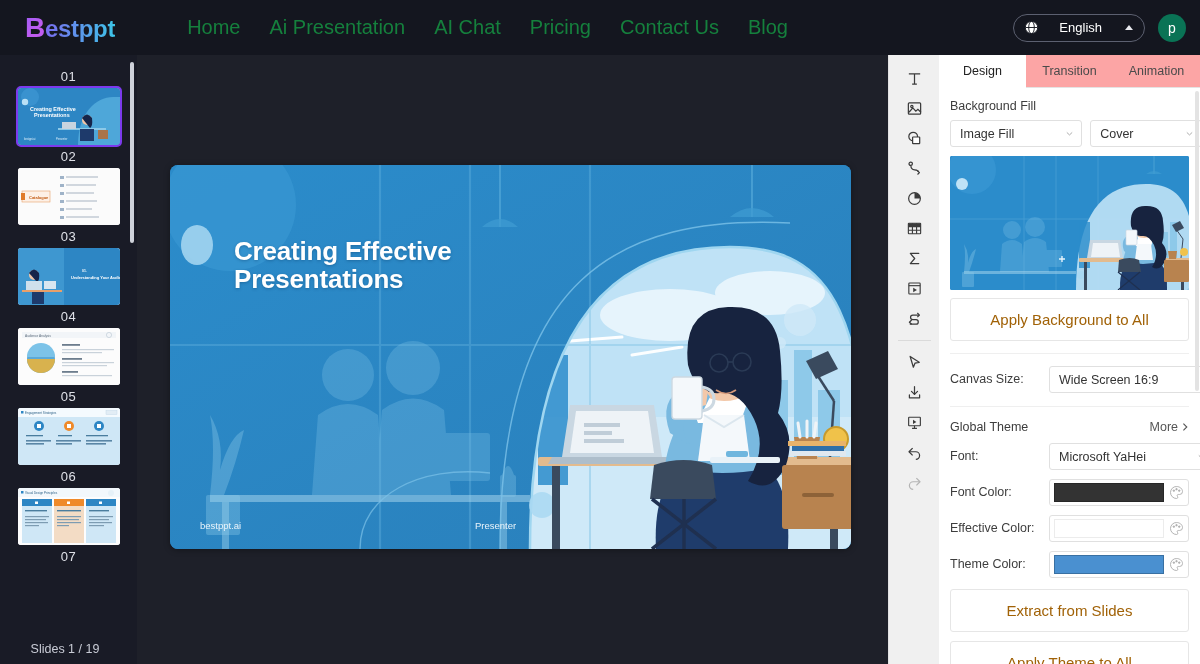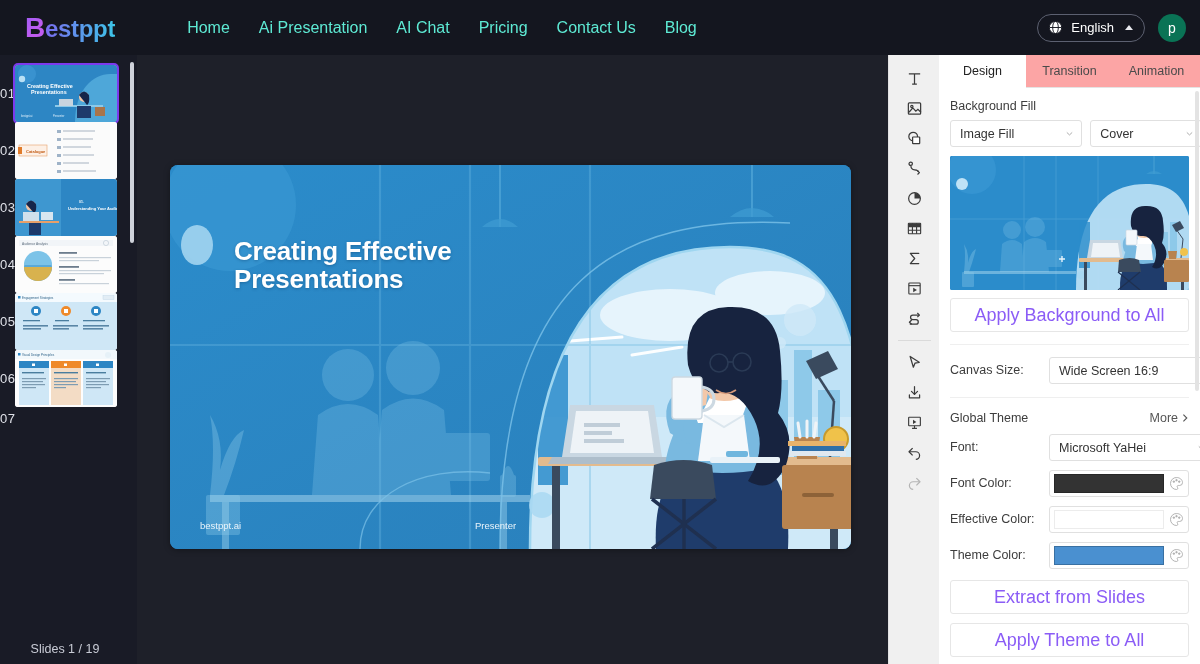--- a/index.html
+++ b/index.html
@@ -31,28 +31,28 @@
     color: transparent; -webkit-text-fill-color: transparent;
     margin-right: 0px;
   }
   .logo .rest {
     background: linear-gradient(90deg,#7a6cf0 0%,#3dc5e8 100%);
     -webkit-background-clip: text; background-clip: text;
     color: transparent; -webkit-text-fill-color: transparent;
   }
   .mainnav { display: flex; align-items: center; margin-left: 72px; gap: 29px; }
   .mainnav a {
-    color: #5eead4; font-size: 16px; text-decoration: none; white-space: nowrap;
+    color: #15803d; font-size: 20px; text-decoration: none; white-space: nowrap;
   }
   .topright {
     position: absolute; right: 14px; top: 0; height: 55px;
     display: flex; align-items: center; gap: 13px;
   }
   .langbtn {
-    display: flex; align-items: center; gap: 8px;
+    display: flex; align-items: center; gap: 20px;
     border: 1px solid #5c6070; border-radius: 18px;
     height: 28px; padding: 0 11px 0 10px;
     color: #fff; font-size: 13px; background: transparent; cursor: pointer;
   }
   .globe { width: 15px; height: 15px; display: block; }
   .caret-up { width: 0; height: 0; border-left: 4.5px solid transparent; border-right: 4.5px solid transparent; border-bottom: 5px solid #e8e9ee; margin-left: 3px; }
   .avatar {
     width: 28px; height: 28px; border-radius: 50%;
     background: #0a7355; color: #fff;
     display: flex; align-items: center; justify-content: center;
@@ -62,21 +62,21 @@
   
   .body { flex: 1; display: flex; min-height: 0; position: relative; }
 
   
   .slidelist {
     width: 137px; flex: 0 0 137px;
     background: #191b26;
     position: relative; overflow: hidden;
     padding-top: 10px;
   }
-  .thumbwrap { display: flex; align-items: center; }
+  .thumbwrap { display: flex; flex-direction: column; align-items: center; }
   .thumbnum {
     color: #dfe1e8; font-size: 13px; text-align: center;
     margin: 4px 0 4px 0; letter-spacing: 0.5px;
   }
   .thumb {
     width: 102px; height: 57px; border-radius: 3px;
     overflow: hidden; position: relative; background: #fff;
   }
   .thumb.sel { outline: 2px solid #7c3aed; outline-offset: 0px; }
   .sl-scrollbar {
@@ -149,23 +149,23 @@
     cursor: pointer; justify-content: space-between; gap: 47px;
   }
   .select .v { white-space: nowrap; overflow: hidden; text-overflow: ellipsis; }
   .chev { width: 9px; height: 9px; flex: 0 0 9px; margin-left: 4px; opacity: .55; }
   .bgpreview {
     margin-top: 9px; width: 100%; height: 134px;
     border-radius: 2px; overflow: hidden; position: relative;
     background: #2484c6; cursor: pointer;
   }
   .flatbtn {
-    margin-top: 8px; width: 100%; height: 34px;
+    margin-top: 8px; width: 100%; height: 43px;
     border: 1px solid #e6e6e6; border-radius: 3px; background: #fff;
-    font-size: 18px; color: #8b5cf6; cursor: pointer;
+    font-size: 15px; color: #a16207; cursor: pointer;
     display: flex; align-items: center; justify-content: center;
     font-family: "Liberation Sans", sans-serif;
   }
   .hr { height: 1px; background: #efefef; margin: 12px 0 0 0; }
   .frow { display: flex; align-items: center; margin-top: 12px; }
   .frow .lbl { width: 99px; flex: 0 0 99px; font-size: 12.5px; color: #3d3d3d; line-height: 1.3; }
   .frow .ctl { flex: 1; }
   .theme-head { display: flex; align-items: center; justify-content: space-between; margin-top: 13px; }
   .theme-head .t { font-size: 12.5px; color: #3d3d3d; }
   .more { font-size: 12.5px; color: #555; cursor: pointer; display: flex; align-items: center; gap: 3px; }

